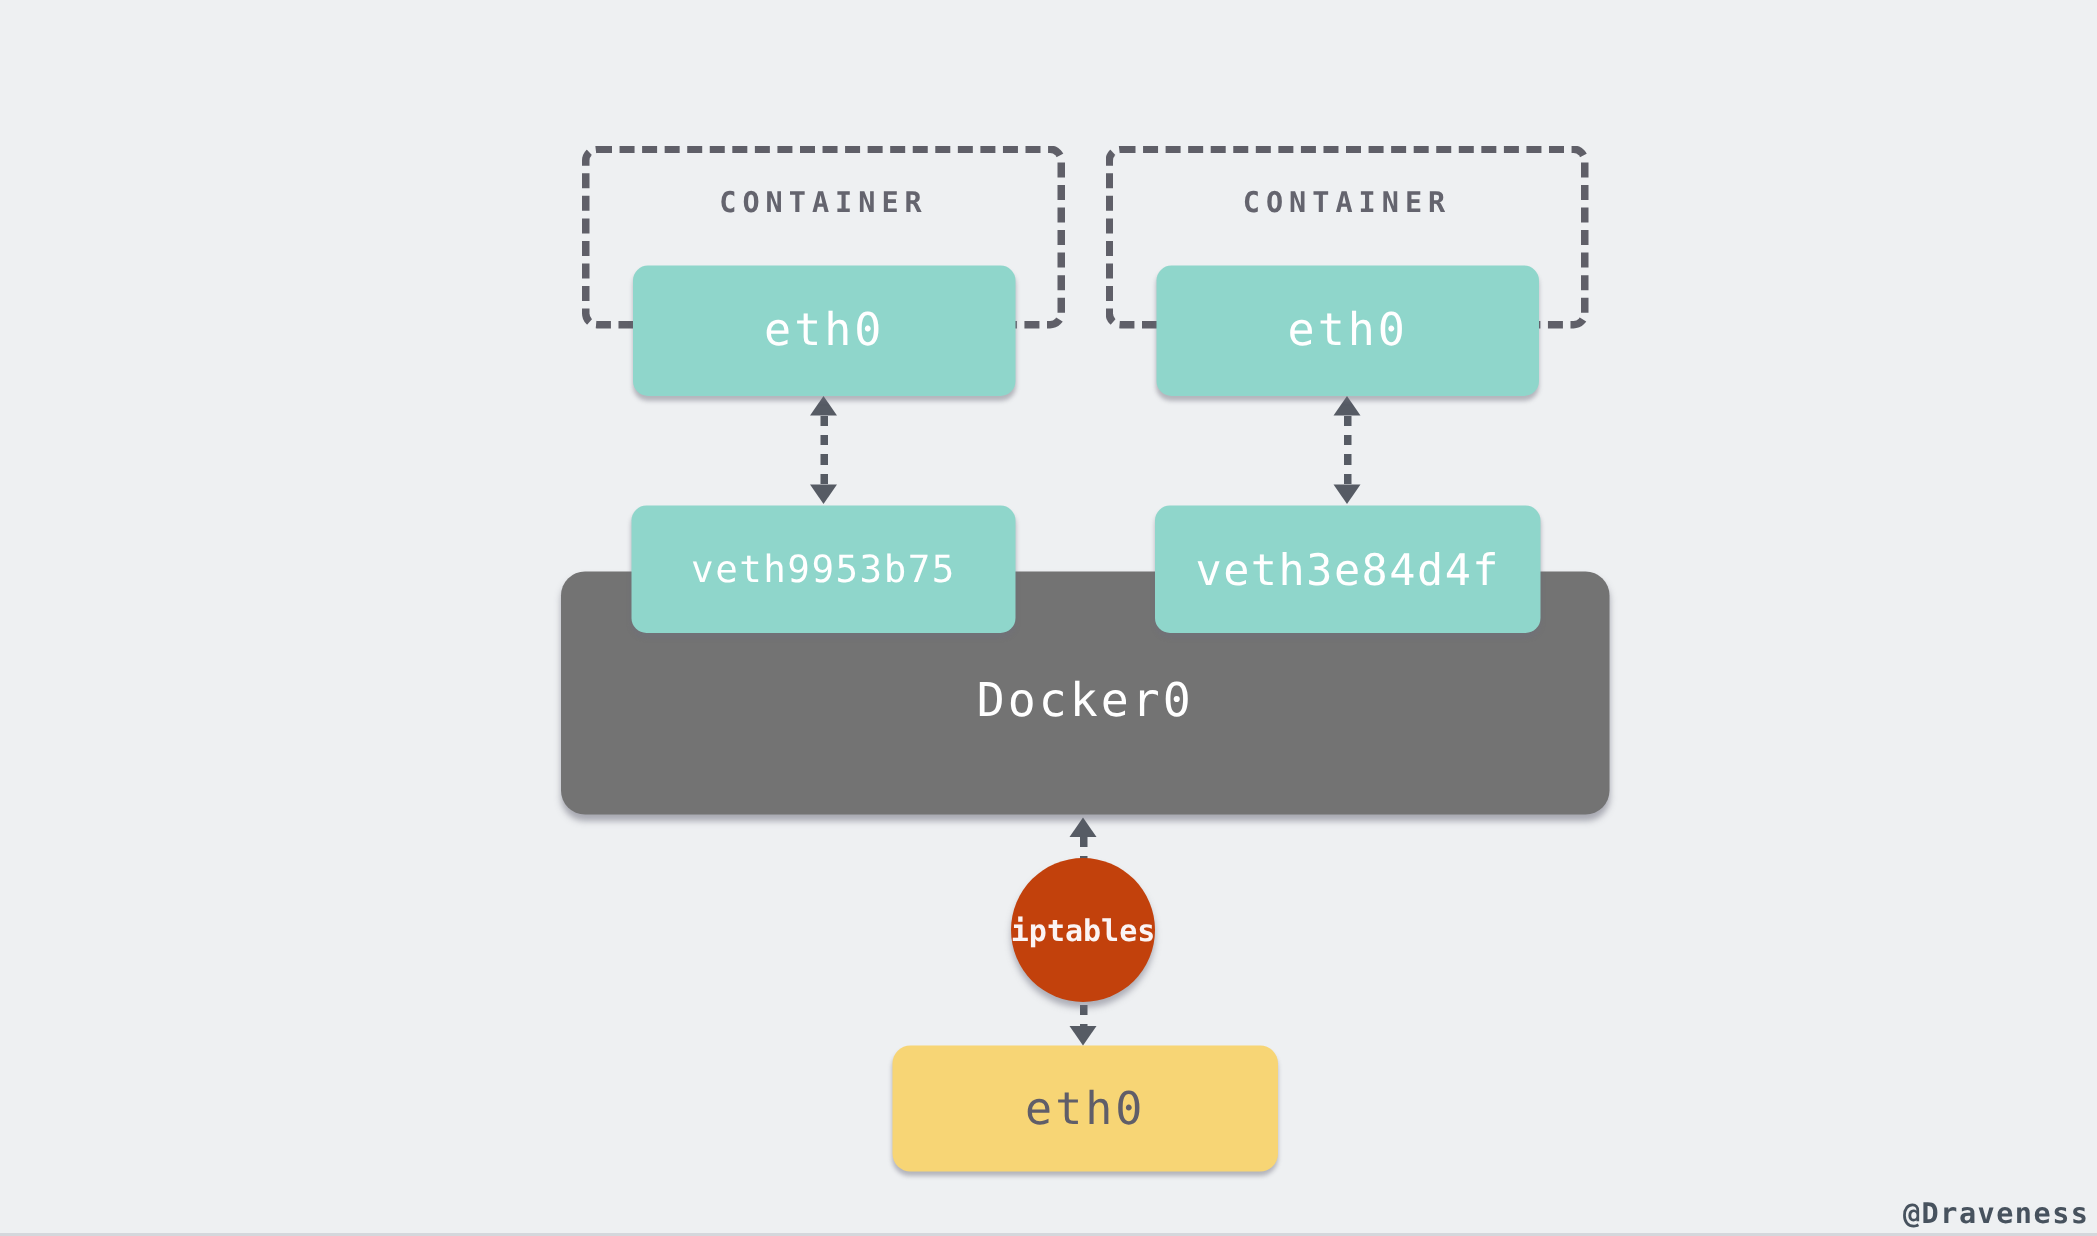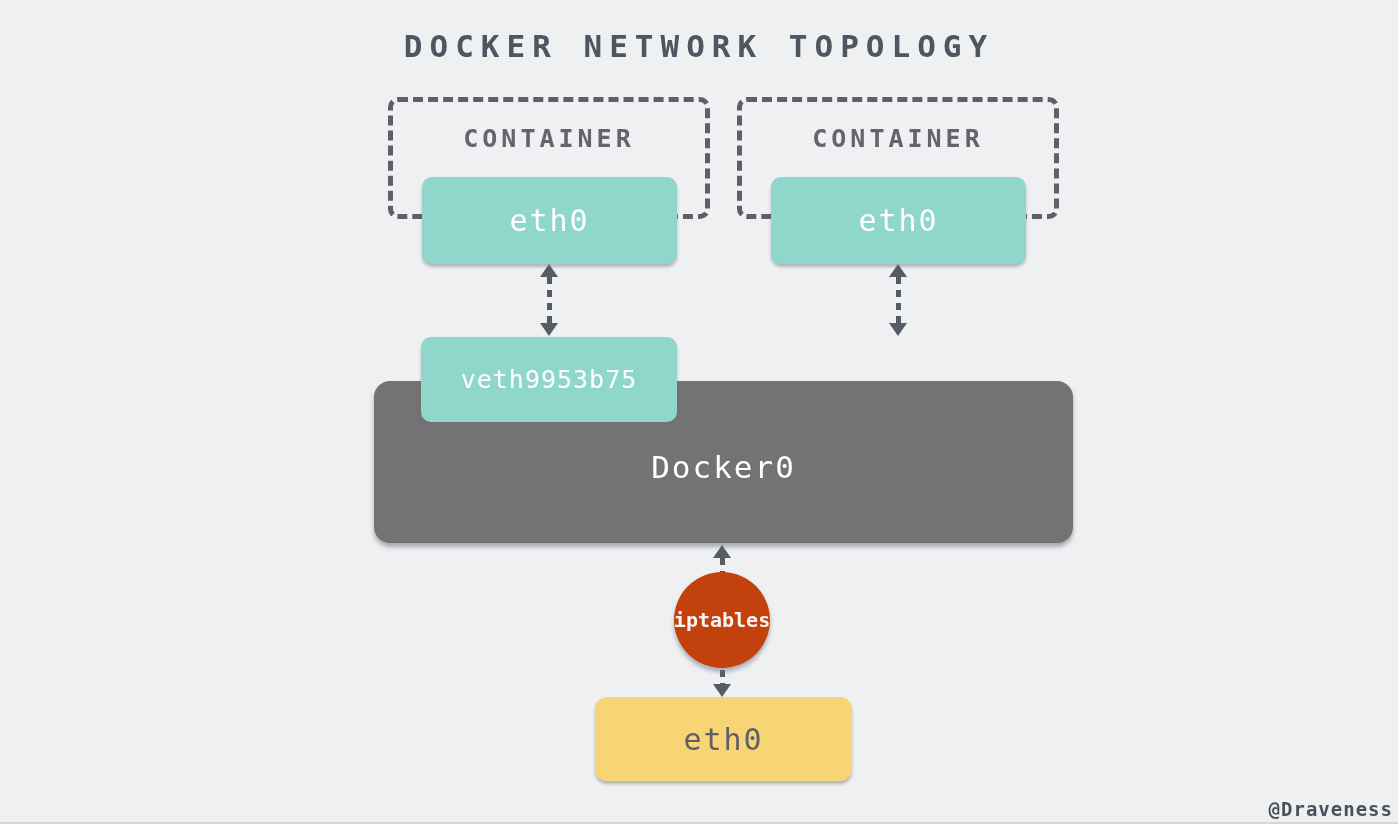--- a/index.html
+++ b/index.html
@@ -24,21 +24,21 @@
     position: absolute;
     width: 322px; height: 122px;
     border: 5px dashed #5f5f68;
     border-radius: 10px;
     z-index: 1;
   }
   .dashed-box .box-label {
     position: absolute;
     top: 22px; left: 0; width: 100%;
     text-align: center;
-    font-size: 25px; font-weight: bold;
+    font-size: 19px; font-weight: bold;
     letter-spacing: 4px;
     color: #64646e;
   }
   #container-1 { left: 388px; top: 97px; }
   #container-2 { left: 737px; top: 97px; }
 
   .teal-box {
     position: absolute;
     background: #8fd6cb;
     border-radius: 10px;
@@ -127,21 +127,20 @@
     position: absolute;
     left: 0; bottom: 0; width: 100%; height: 2px;
     background: #d4d7dc;
   }
 </style>
 </head>
 <body>
 
 <div class="canvas">
 
-  <div class="title">DOCKER NETWORK TOPOLOGY</div>
 
   <div class="dashed-box" id="container-1">
     <div class="box-label">CONTAINER</div>
   </div>
   <div class="teal-box" id="eth0-c1">eth0</div>
 
   <div class="dashed-box" id="container-2">
     <div class="box-label">CONTAINER</div>
   </div>
   <div class="teal-box" id="eth0-c2">eth0</div>
@@ -151,20 +150,21 @@
     <div class="shaft"></div>
     <div class="head-down"></div>
   </div>
   <div class="v-arrow" id="arrow-c2">
     <div class="head-up"></div>
     <div class="shaft"></div>
     <div class="head-down"></div>
   </div>
 
   <div class="teal-box" id="veth-1">veth9953b75</div>
+  <div class="teal-box" id="veth-2">veth3e84d4f</div>
 
   <div class="bridge-box">
     <div class="bridge-label">Docker0</div>
   </div>
 
   <div class="v-arrow" id="conn-bridge-firewall">
     <div class="head-up"></div>
     <div class="shaft"></div>
   </div>
 

